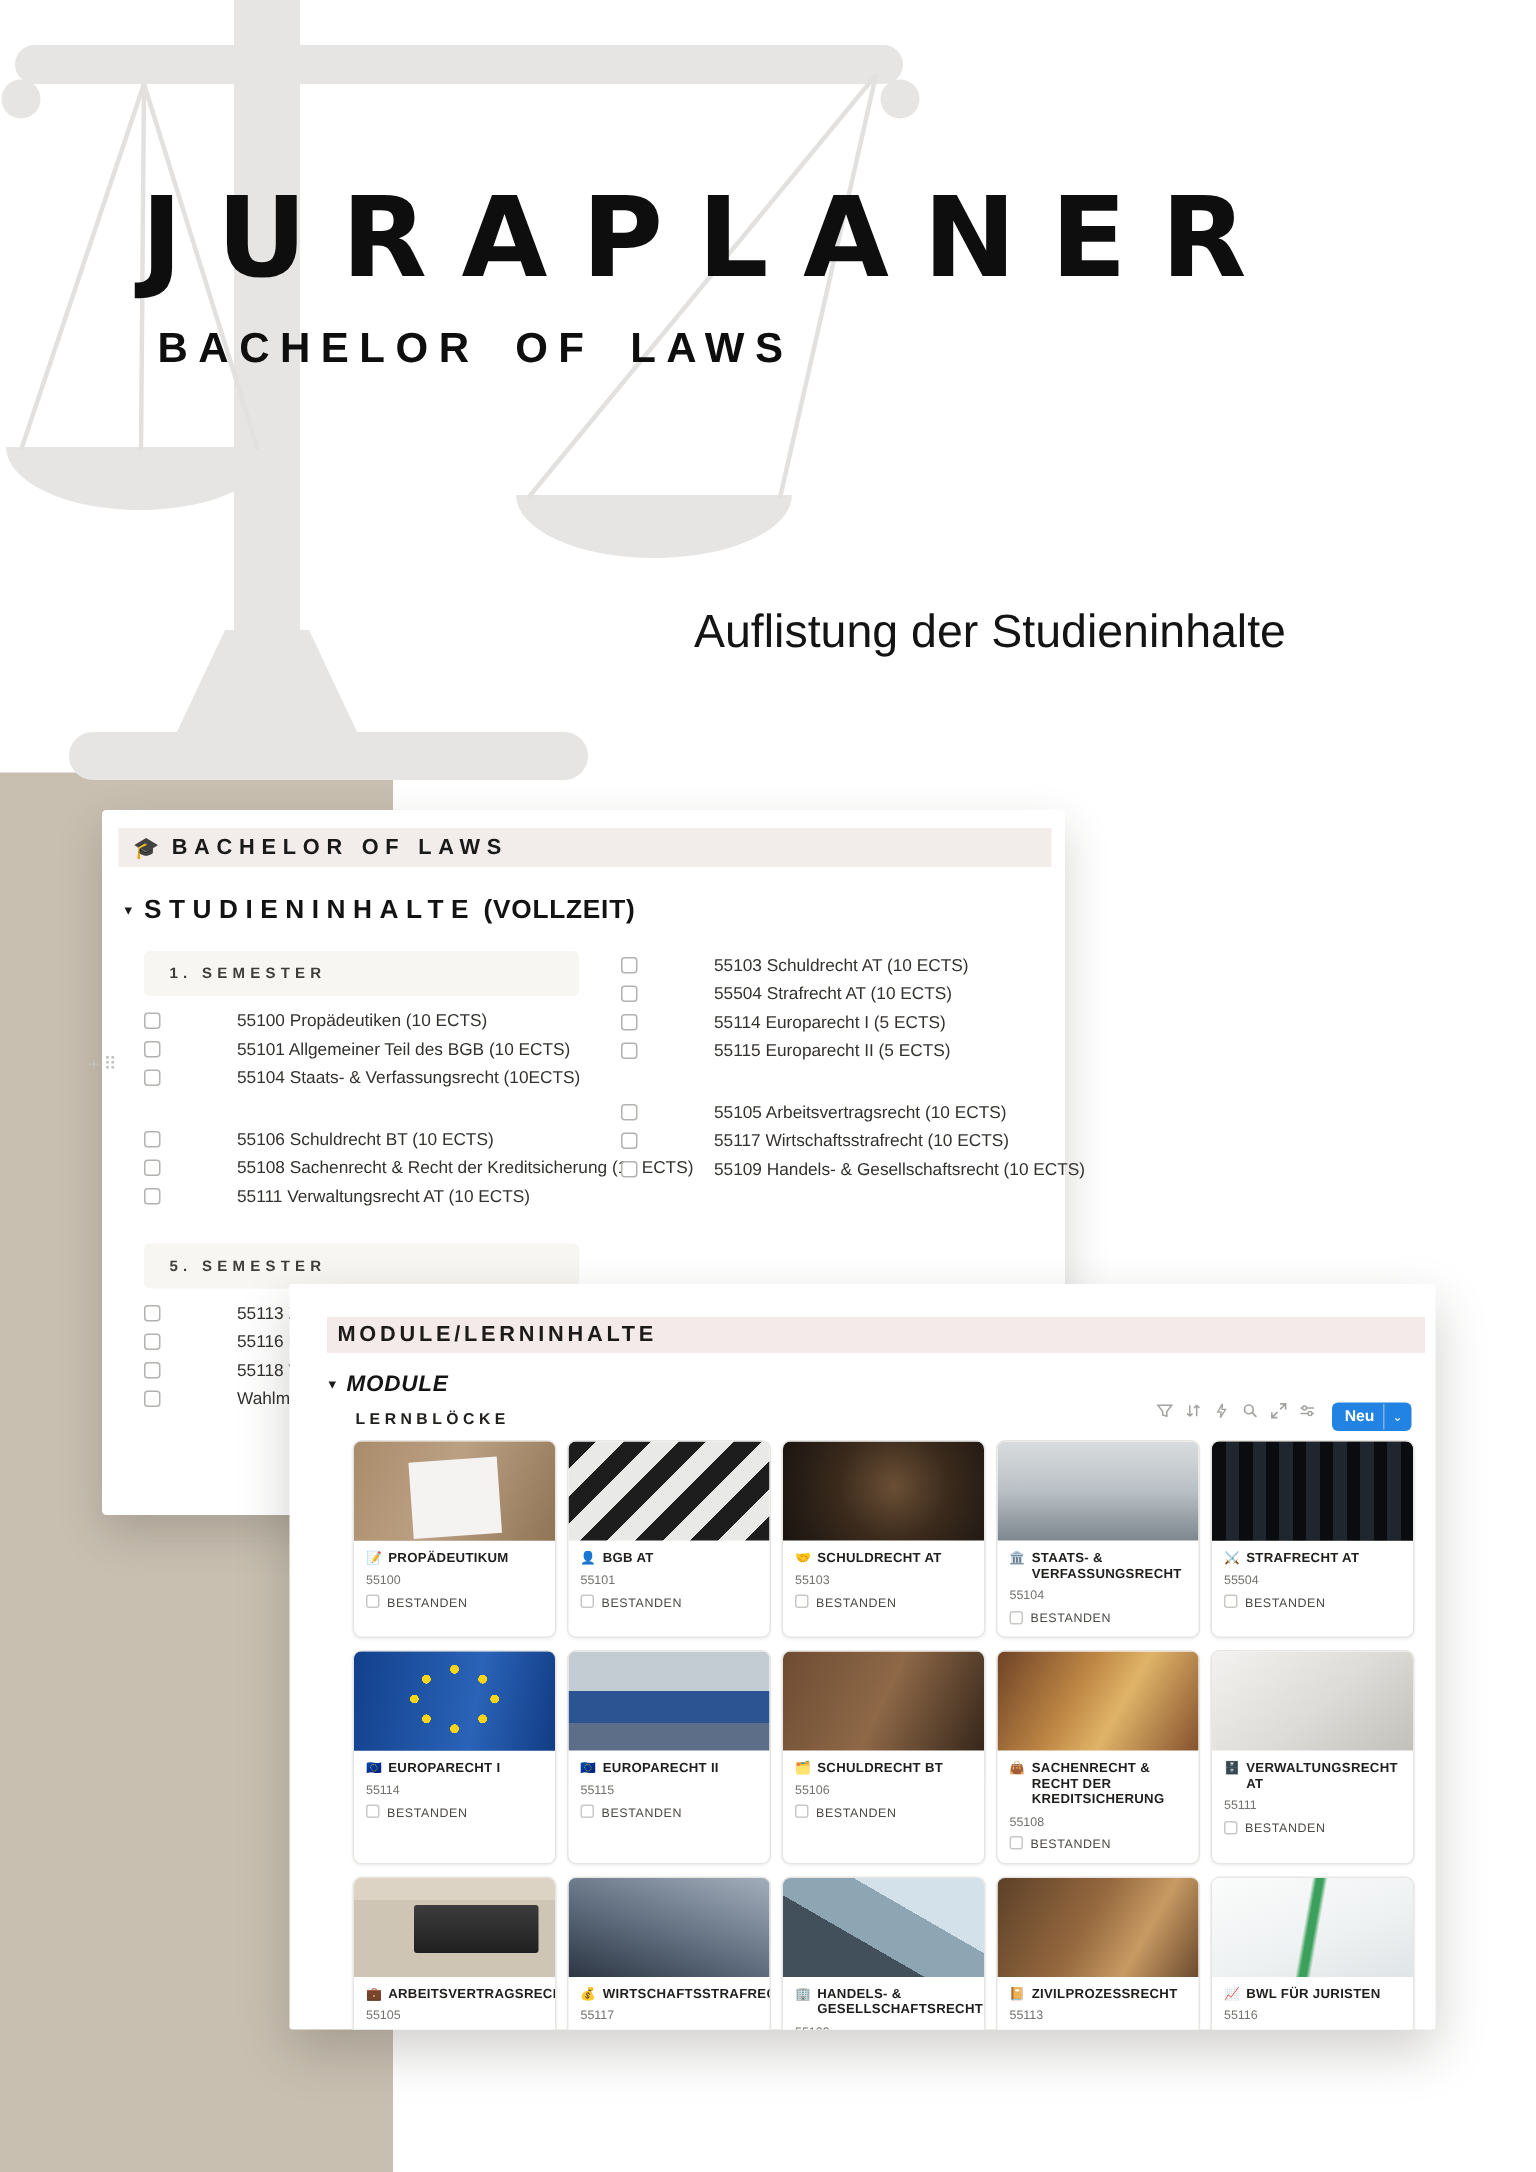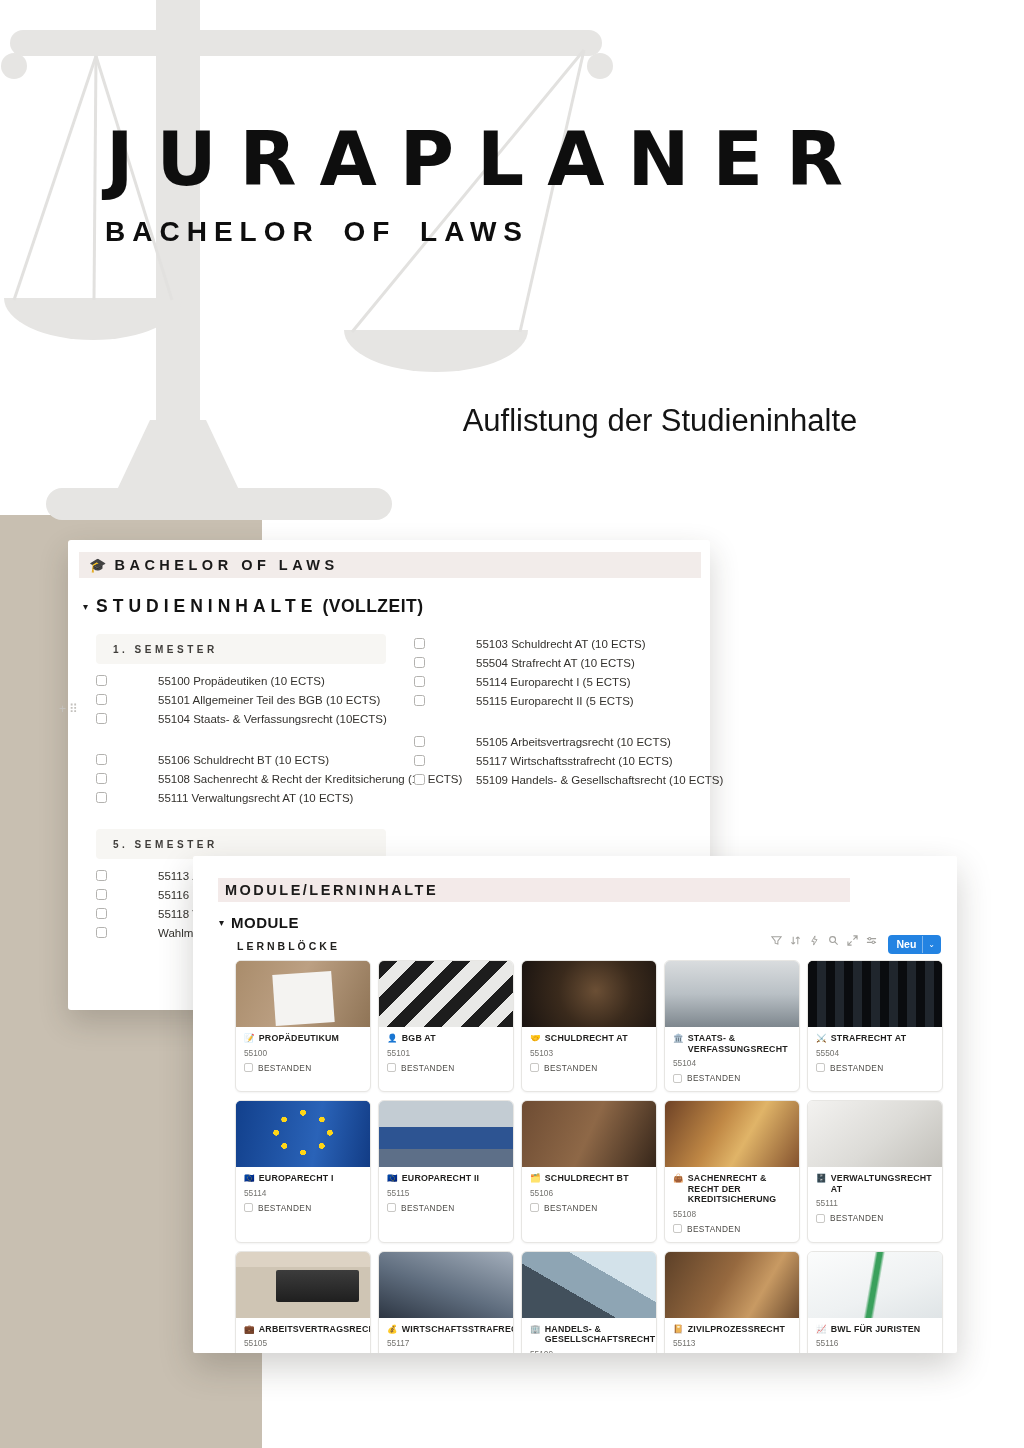--- a/index.html
+++ b/index.html
@@ -5,21 +5,21 @@
   * { margin:0; padding:0; box-sizing:border-box; }
   body { background:#ffffff; font-family:"Liberation Sans", sans-serif; }
   .page { position:relative; width:1024px; height:1448px; background:#fff; overflow:hidden; }
 
   
   .beige-block { position:absolute; left:0; top:515px; width:262px; height:933px; background:#c8bfb1; z-index:0; }
   .scales-svg { position:absolute; left:0; top:0; z-index:0; }
 
   
   .brand-title { position:absolute; left:94px; top:116px; z-index:1; font-family:"DejaVu Sans",sans-serif;
-    font-weight:900; font-size:74px; letter-spacing:23px; color:#0e0e0e; white-space:nowrap;padding-left:12px; }
+    font-weight:900; font-size:74px; letter-spacing:23px; color:#0e0e0e; white-space:nowrap; }
   .brand-subtitle { position:absolute; left:105px; top:216px; z-index:1; font-weight:800; font-size:28px;
     letter-spacing:7px; word-spacing:9px; color:#0e0e0e; white-space:nowrap; }
   .tagline { position:absolute; left:360px; top:398px; width:600px; z-index:1; text-align:center;
     font-size:31px; line-height:1.48; color:#141414; }
 
   
   .panel1 { position:absolute; left:68px; top:540px; width:642px; height:470px; background:#fff;
     border-radius:3px; box-shadow:0 12px 30px rgba(45,40,30,.20); z-index:2; }
   .p1-band { position:absolute; left:11px; top:12px; width:622px; height:26px; background:#f2ecea;
     display:flex; align-items:center; gap:8px; padding-left:10px; }
@@ -37,25 +37,25 @@
   .sem-chip span { font-size:10px; font-weight:700; letter-spacing:3.5px; color:#3f3d3a; }
   .check-item { display:flex; align-items:center; gap:7px; height:19px; }
   .check-item .box { width:11px; height:11px; border:1.2px solid #b3b2af; border-radius:2.5px; background:#fff; flex:none; }
   .check-item .lbl { font-size:11.5px; color:#33312d; white-space:nowrap;padding-left:44px; }
   .handle { position:absolute; left:-9px; top:163px; display:flex; gap:3px; align-items:center;
     color:#c3c1bd; font-size:12px; line-height:1; }
 
   
   .panel2 { position:absolute; left:193px; top:856px; width:764px; height:497px; background:#fff;
     border-radius:2px; box-shadow:0 14px 34px rgba(45,40,30,.22); z-index:3; overflow:hidden; }
-  .p2-band { position:absolute; left:25px; top:22px; width:632px; height:24px; background:#f3eae9;
+  .p2-band { position:absolute; left:25px; top:22px; width:732px; height:24px; background:#f3eae9;
     display:flex; align-items:center; padding-left:7px; }
   .p2-band span { font-size:14.5px; font-weight:800; letter-spacing:2.5px; color:#1c1b1a; white-space:nowrap; }
   .p2-module { position:absolute; left:26px; top:58px; display:flex; gap:7px; align-items:center; }
-  .p2-module .m { font-size:15px; font-weight:700; letter-spacing:.5px; color:#151515; }
+  .p2-module .m { font-size:15px; font-weight:700; letter-spacing:.5px; color:#151515;font-style:italic; }
   .p2-gallery-head { position:absolute; left:44px; top:84px; font-size:10.5px; font-weight:800;
     letter-spacing:3px; color:#21201e; }
   .p2-toolbar { position:absolute; right:16px; top:79px; display:flex; align-items:flex-start; gap:8px; }
   .tb-icon { width:11px; height:11px; display:block; color:#a3a29e; }
   .neu-btn { display:flex; align-items:center; background:#2383e2; border-radius:4px; color:#fff;
     overflow:hidden; margin-left:3px; cursor:pointer; }
   .neu-label { font-size:10.5px; font-weight:700; padding:3px 6px 4px 8px; }
   .neu-chev { font-size:8px; padding:4px 6px 4px 5px; border-left:1px solid rgba(255,255,255,.4); }
 
   .cards { position:absolute; left:42px; top:104px; width:712px; display:grid;

